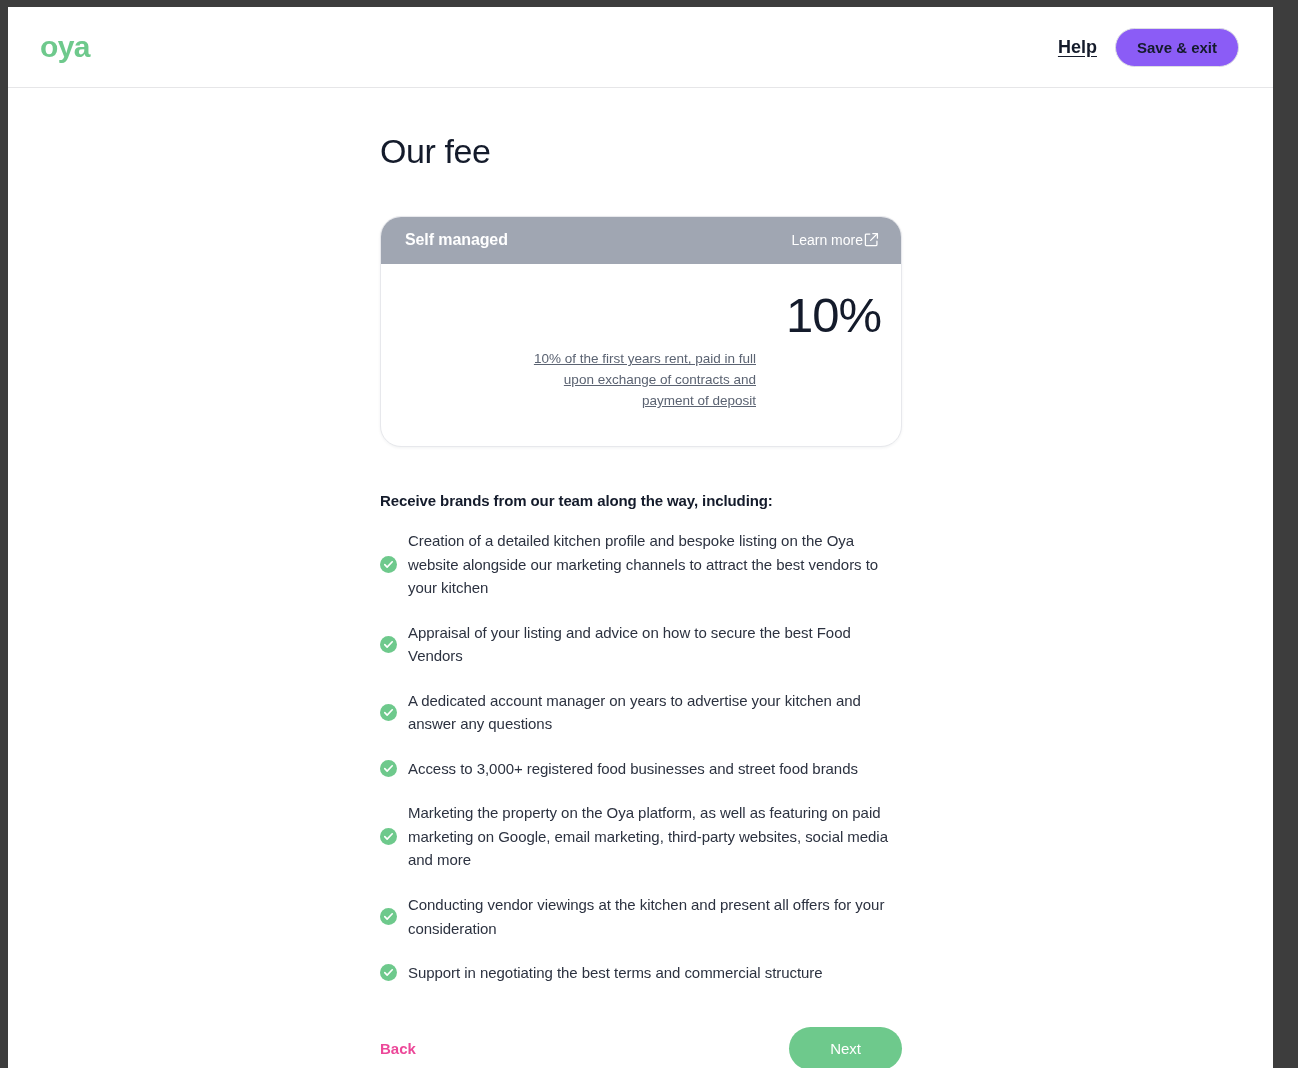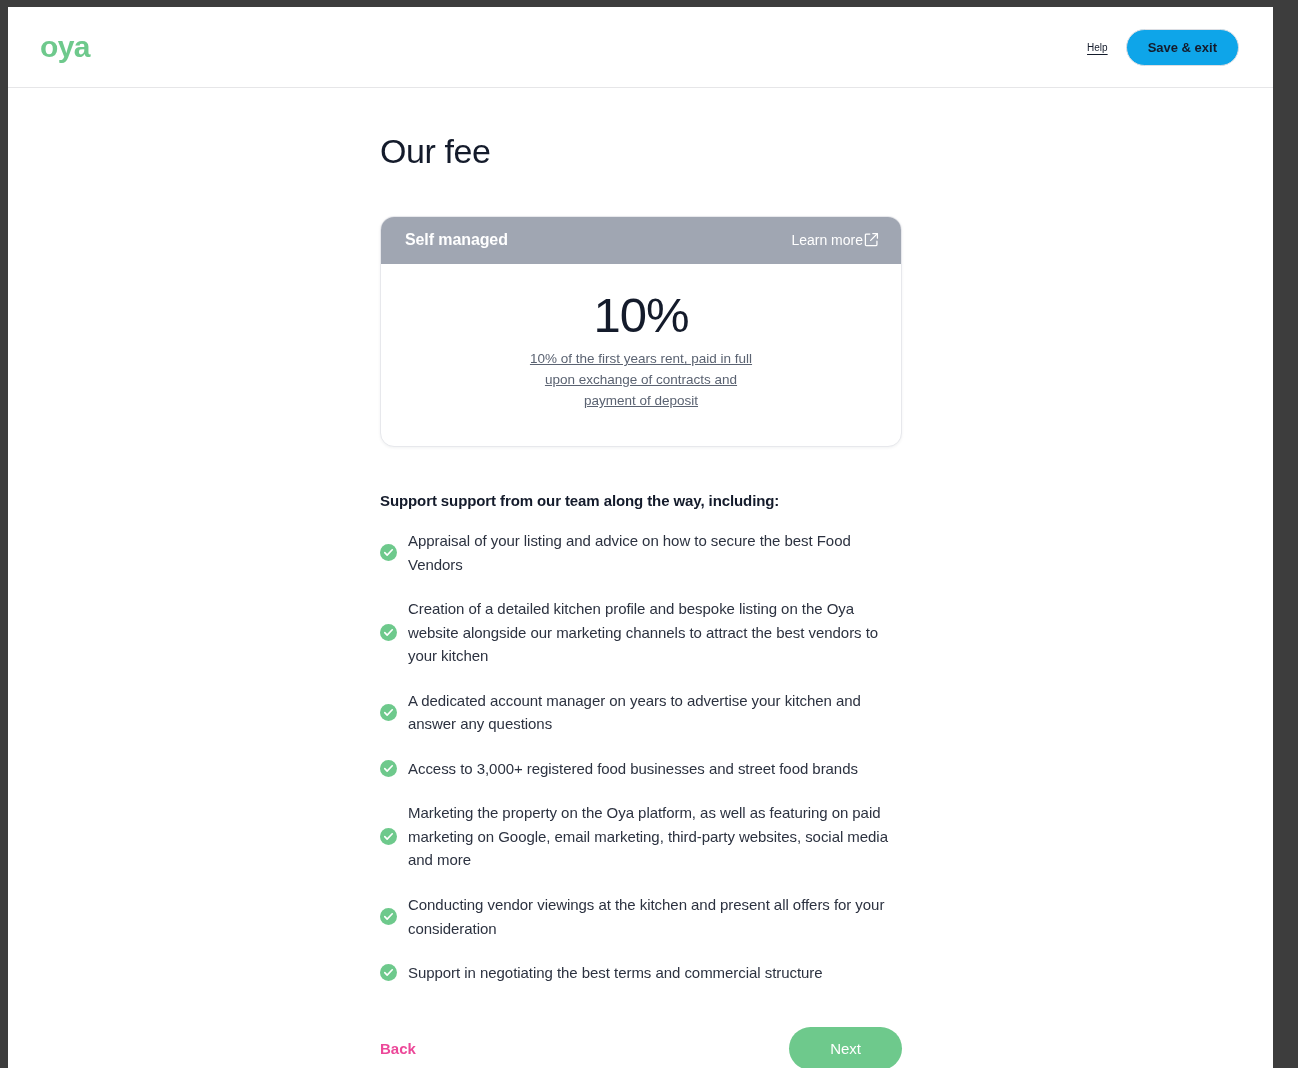--- a/index.html
+++ b/index.html
@@ -41,32 +41,32 @@
     line-height: 1;
     user-select: none;
   }
   .header-right {
     margin-left: auto;
     display: flex;
     align-items: center;
     gap: 18px;
   }
   .help-link {
-    font-size: 10px;
-    font-weight: 400;
+    font-size: 18px;
+    font-weight: 700;
     color: #141b2b;
     text-decoration: underline;
     text-underline-offset: 3px;
     cursor: pointer;
   }
   .save-exit-btn {
-    font-size: 13px;
-    font-weight: 700;
-    color: #141b2b;
-    background: #0ea5e9;
+    font-size: 15px;
+    font-weight: 700;
+    color: #141b2b;
+    background: #8b5cf6;
     border: 1px solid #dcdee3;
     border-radius: 22px;
     padding: 11px 21px;
     line-height: 1;
     cursor: pointer;
     font-family: "Liberation Sans", sans-serif;
   }
 
   
   .content {
@@ -84,21 +84,21 @@
     font-weight: 400;
     color: #141b2b;
     letter-spacing: -0.4px;
     line-height: 1.2;
     margin-bottom: 44px;
   }
 
   
   .fee-card {
     border: 1px solid #e7e8ec;
-    border-radius: 14px;
+    border-radius: 21px;
     overflow: hidden;
     background: #ffffff;
     box-shadow: 0 1px 3px rgba(20,27,43,0.06);
   }
   .fee-card-header {
     background: #a0a6b2;
     padding: 14px 22px 15px 24px;
     display: flex;
     align-items: center;
   }
@@ -115,21 +115,21 @@
     gap: 1px;
     font-size: 14px;
     font-weight: 400;
     color: #ffffff;
     cursor: pointer;
   }
   .ext-icon { display: block; width: 15px; height: 15px; }
 
   .fee-card-body {
     padding: 26px 20px 34px;
-    text-align: center;
+    text-align: right;
   }
   .fee-percent {
     font-size: 49px;
     font-weight: 400;
     color: #141b2b;
     letter-spacing: -1px;
     line-height: 1.05;
     margin-bottom: 8px;
   }
   .fee-desc {
@@ -233,36 +233,36 @@
               <path d="M14.1 1.9 7.1 8.9" stroke="#ffffff" stroke-width="1.35" stroke-linecap="round"></path>
             </svg>
           </span>
         </div>
         <div class="fee-card-body">
           <div class="fee-percent">10%</div>
           <p class="fee-desc">10% of the first years rent, paid in full upon exchange of contracts and payment of deposit</p>
         </div>
       </section>
 
-      <h2 class="benefits-heading">Support support from our team along the way, including:</h2>
+      <h2 class="benefits-heading">Receive brands from our team along the way, including:</h2>
 
       <ul class="benefits-list">
         <li class="benefit-item">
           <svg class="check-icon" viewBox="0 0 20 20">
             <circle cx="10" cy="10" r="10" fill="#6ec98c"></circle>
             <path d="M5.6 10.2l2.8 2.9 6-6.3" stroke="#ffffff" stroke-width="1.9" fill="none" stroke-linecap="round" stroke-linejoin="round"></path>
           </svg>
+          <span class="benefit-text">Creation of a detailed kitchen profile and bespoke listing on the Oya website alongside our marketing channels to attract the best vendors to your kitchen</span>
+        </li>
+        <li class="benefit-item">
+          <svg class="check-icon" viewBox="0 0 20 20">
+            <circle cx="10" cy="10" r="10" fill="#6ec98c"></circle>
+            <path d="M5.6 10.2l2.8 2.9 6-6.3" stroke="#ffffff" stroke-width="1.9" fill="none" stroke-linecap="round" stroke-linejoin="round"></path>
+          </svg>
           <span class="benefit-text">Appraisal of your listing and advice on how to secure the best Food Vendors</span>
-        </li>
-        <li class="benefit-item">
-          <svg class="check-icon" viewBox="0 0 20 20">
-            <circle cx="10" cy="10" r="10" fill="#6ec98c"></circle>
-            <path d="M5.6 10.2l2.8 2.9 6-6.3" stroke="#ffffff" stroke-width="1.9" fill="none" stroke-linecap="round" stroke-linejoin="round"></path>
-          </svg>
-          <span class="benefit-text">Creation of a detailed kitchen profile and bespoke listing on the Oya website alongside our marketing channels to attract the best vendors to your kitchen</span>
         </li>
         <li class="benefit-item">
           <svg class="check-icon" viewBox="0 0 20 20">
             <circle cx="10" cy="10" r="10" fill="#6ec98c"></circle>
             <path d="M5.6 10.2l2.8 2.9 6-6.3" stroke="#ffffff" stroke-width="1.9" fill="none" stroke-linecap="round" stroke-linejoin="round"></path>
           </svg>
           <span class="benefit-text">A dedicated account manager on years to advertise your kitchen and answer any questions</span>
         </li>
         <li class="benefit-item">
           <svg class="check-icon" viewBox="0 0 20 20">

